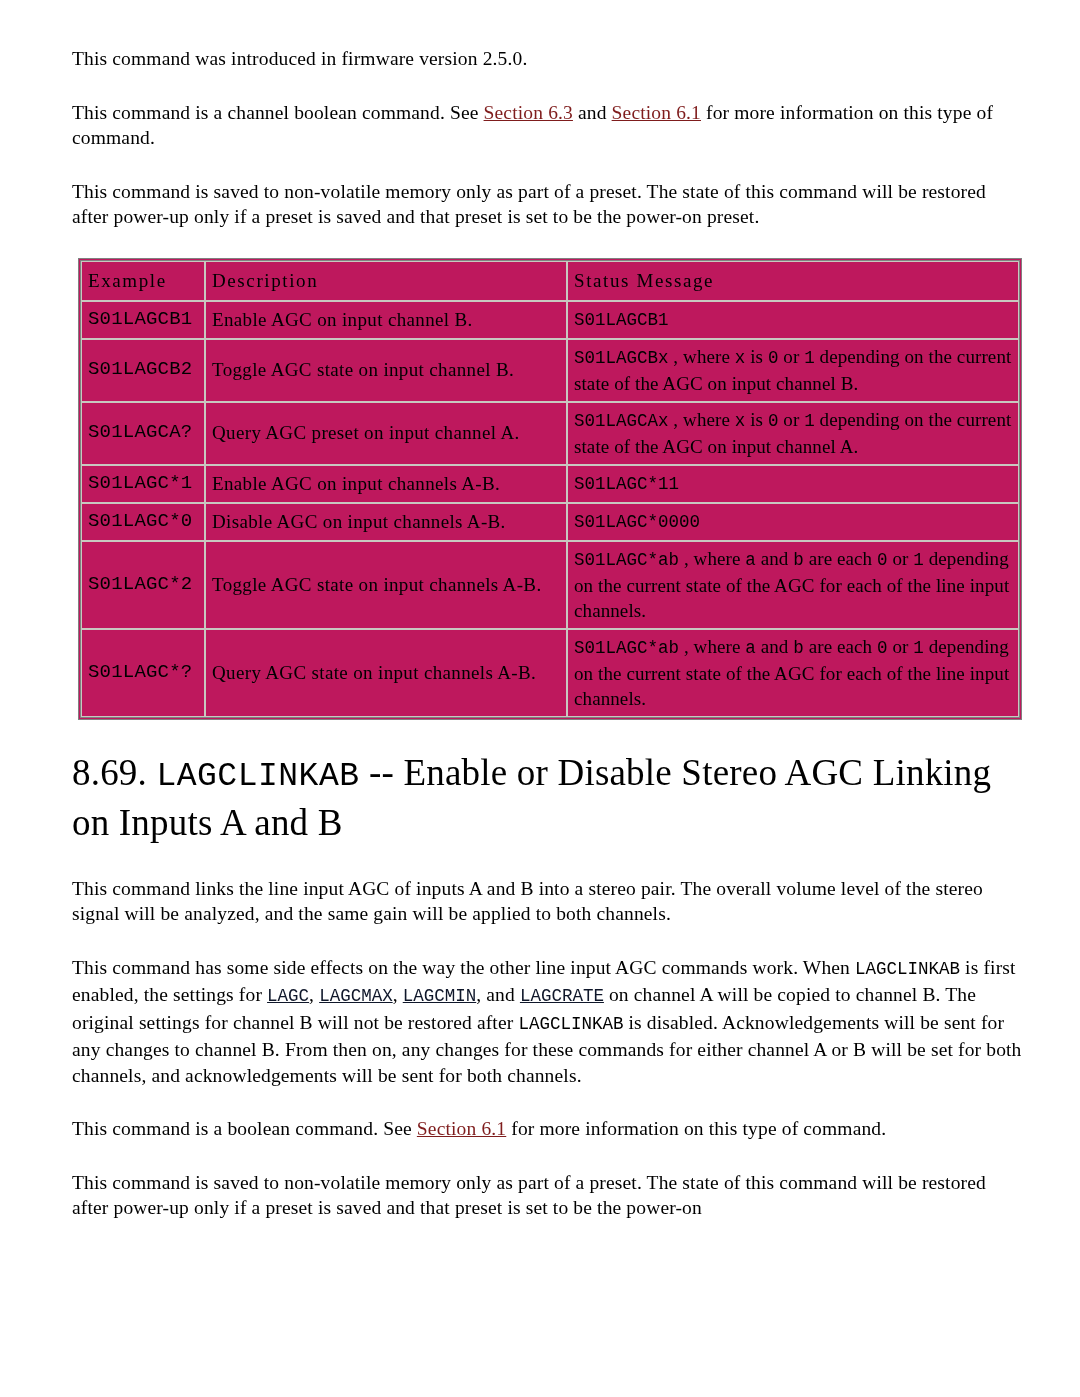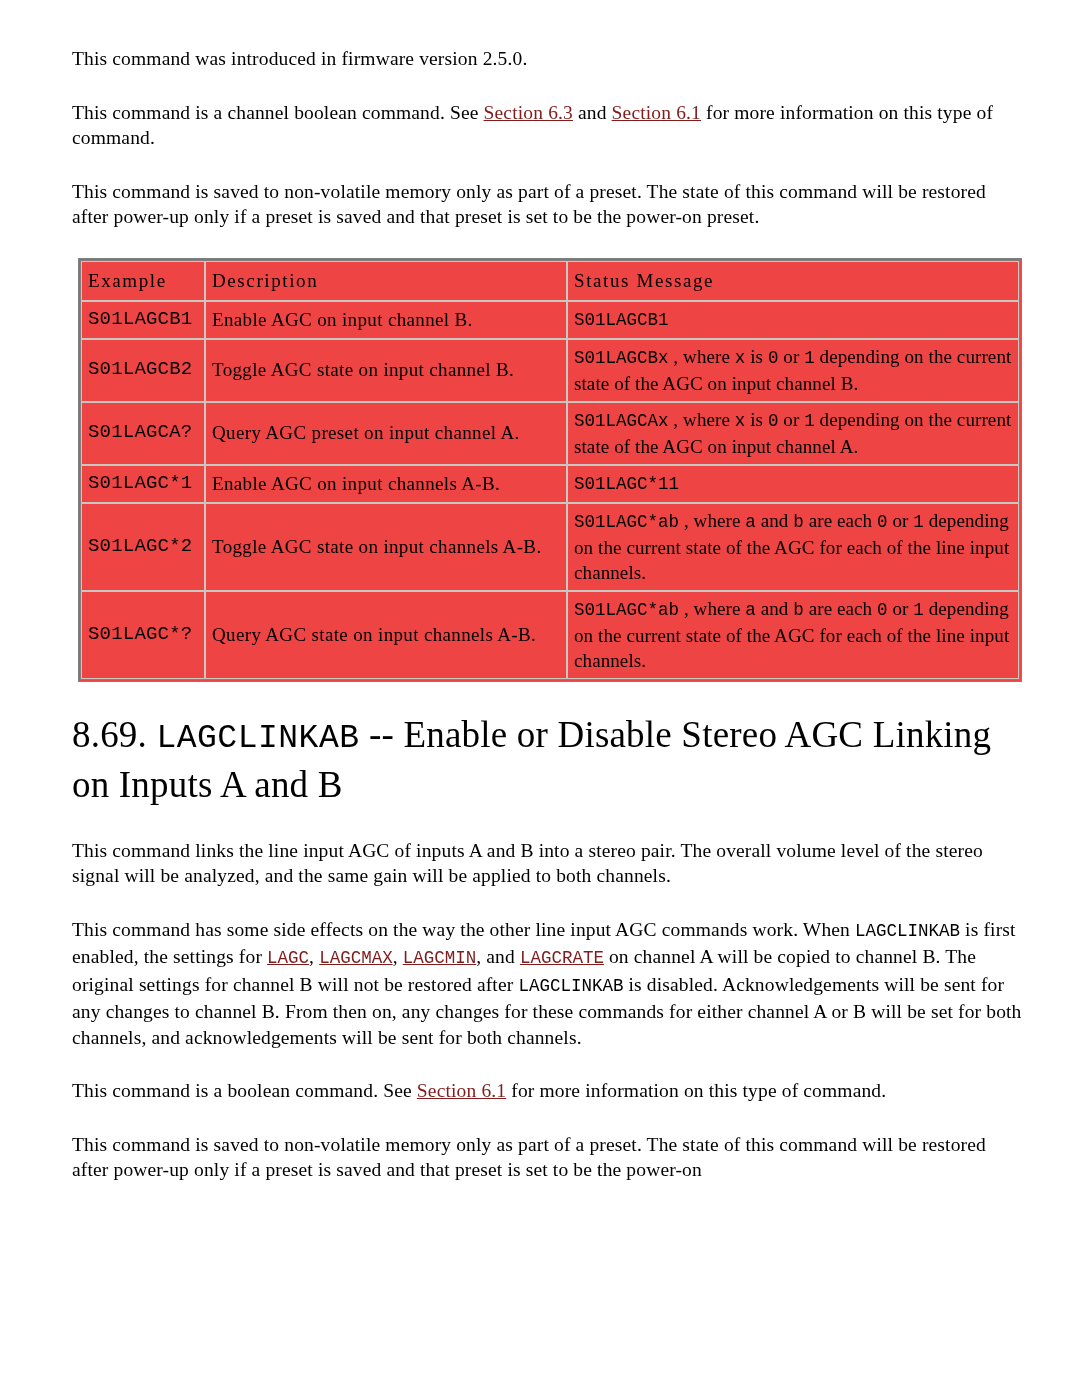--- a/index.html
+++ b/index.html
@@ -36,31 +36,31 @@
   .mono {
     font-family: "Liberation Mono", "DejaVu Sans Mono", monospace;
     font-size: 17.5px;
     letter-spacing: 0px;
   }
   a.link, .link {
     color: #7f1d1d;
     text-decoration: underline;
   }
   a.link.mono, .link.mono {
-    color: #7f1d1d;
+    color: #0f172a;
   }
 
   
   table.cmdtable {
     border-collapse: separate;
     border-spacing: 0;
     width: 944px;
     margin: 4px 0 22px 6px;
     border: 3px double #808080;
-    background: #ef4444;
+    background: #be185d;
     table-layout: fixed;
   }
   table.cmdtable td, table.cmdtable th {
     border: 1px solid #c8c8c0;
     padding: 4px 5px 5px 6px;
     vertical-align: middle;
     font-size: 19px;
     line-height: 25px;
     text-align: left;
     font-weight: normal;
@@ -146,20 +146,25 @@
             <td class="example">S01LAGCA?</td>
             <td class="desc">Query AGC preset on input channel A.</td>
             <td class="status"><span class="mono">S01LAGCAx</span><span> , where </span><span class="mono">x</span><span> is </span><span class="mono">0</span><span> or </span><span class="mono">1</span><span> depending on the current state of the AGC on input channel A.</span></td>
           </tr>
           <tr>
             <td class="example">S01LAGC*1</td>
             <td class="desc">Enable AGC on input channels A-B.</td>
             <td class="status"><span class="mono">S01LAGC*11</span></td>
           </tr>
           <tr>
+            <td class="example">S01LAGC*0</td>
+            <td class="desc">Disable AGC on input channels A-B.</td>
+            <td class="status"><span class="mono">S01LAGC*0000</span></td>
+          </tr>
+          <tr>
             <td class="example">S01LAGC*2</td>
             <td class="desc">Toggle AGC state on input channels A-B.</td>
             <td class="status"><span class="mono">S01LAGC*ab</span><span> , where </span><span class="mono">a</span><span> and </span><span class="mono">b</span><span> are each </span><span class="mono">0</span><span> or </span><span class="mono">1</span><span> depending on the current state of the AGC for each of the line input channels.</span></td>
           </tr>
           <tr>
             <td class="example">S01LAGC*?</td>
             <td class="desc">Query AGC state on input channels A-B.</td>
             <td class="status"><span class="mono">S01LAGC*ab</span><span> , where </span><span class="mono">a</span><span> and </span><span class="mono">b</span><span> are each </span><span class="mono">0</span><span> or </span><span class="mono">1</span><span> depending on the current state of the AGC for each of the line input channels.</span></td>
           </tr>
         </tbody>

